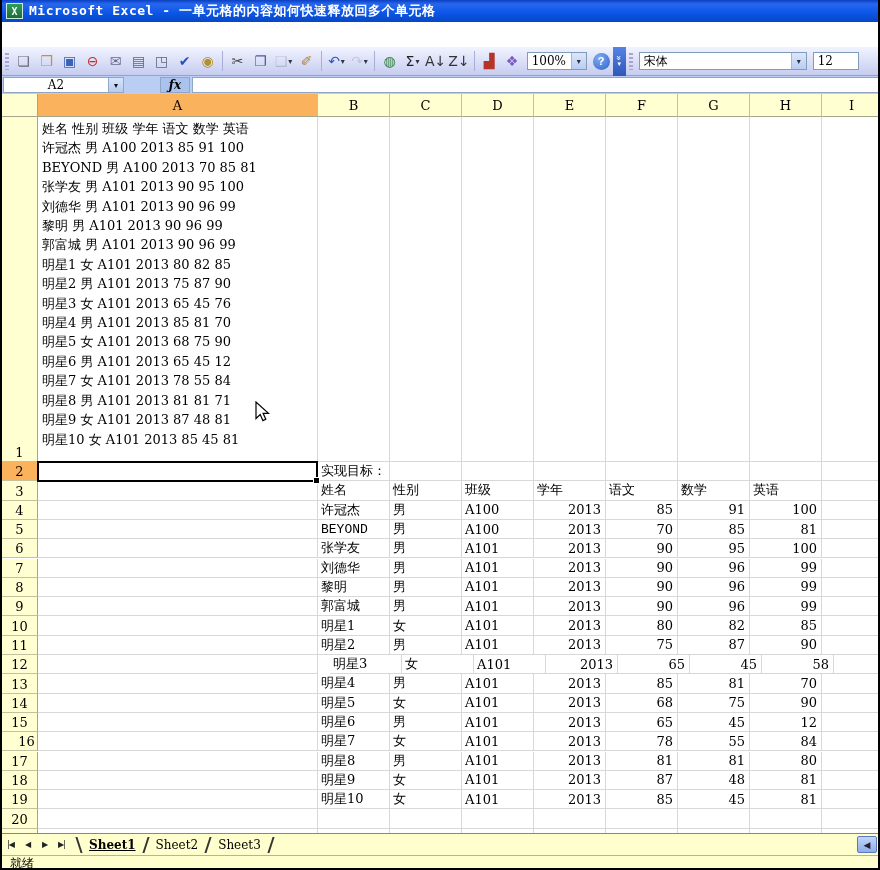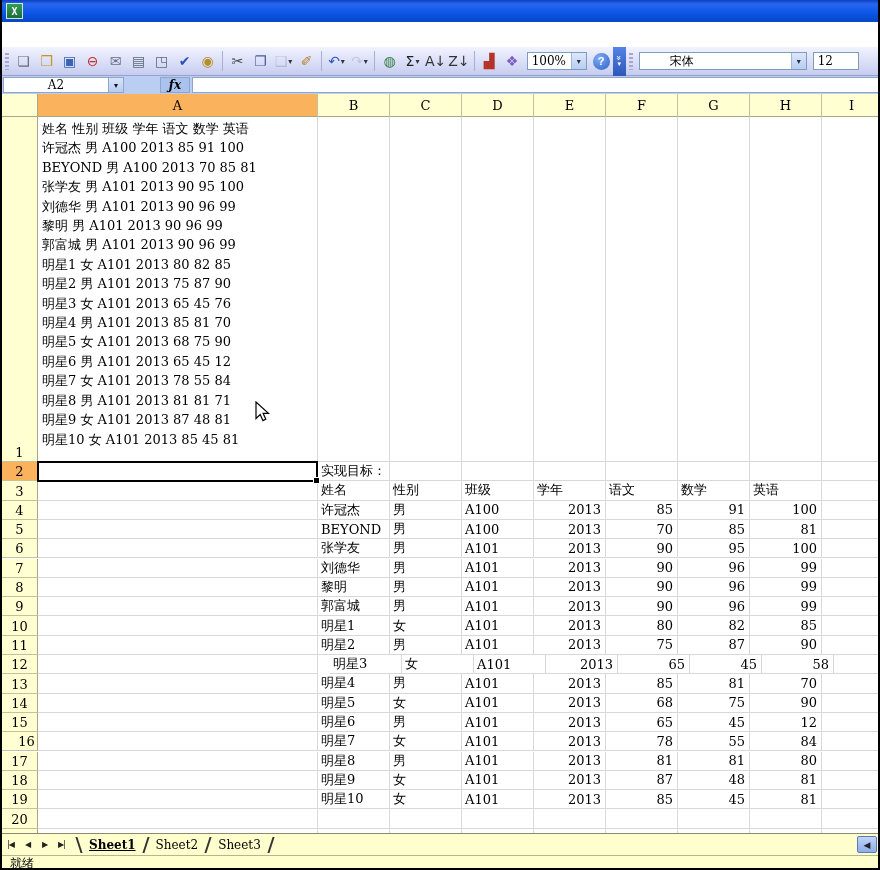--- a/index.html
+++ b/index.html
@@ -35,21 +35,21 @@
   .tglyph{font-size:14px;line-height:1;}
   .tbtn.disabled .tglyph{opacity:.45;}
   .tdd{font-size:8px;color:#334;margin-left:1px;}
   .tsep{width:1px;height:20px;background:#A9AED6;margin:0 3px;}
   .combo{height:18px;background:#fff;border:1px solid #7F9DB9;display:flex;
     align-items:center;box-sizing:border-box;margin:0 3px;font:12px "DejaVu Serif",serif;}
   .combo .ctext{flex:1;padding-left:4px;white-space:nowrap;overflow:hidden;}
   .combo .cdd{width:14px;align-self:stretch;display:flex;align-items:center;justify-content:center;
     font-size:8px;color:#234;background:linear-gradient(#DCE7FB,#B9CDF2);border-left:1px solid #9FB6D8;}
   .zoom-combo{width:60px;}
-  .font-combo{width:168px;padding-left:26px;}
+  .font-combo{width:168px;}
   .size-combo{width:46px;}
   .helpbtn{width:17px;height:17px;border-radius:50%;margin:0 3px;
     background:radial-gradient(circle at 35% 30%,#7FACF4,#2E62C8);
     color:#fff;font:bold 11px "Liberation Sans",sans-serif;
     display:flex;align-items:center;justify-content:center;}
   .chevstrip{width:13px;height:29px;background:linear-gradient(180deg,#5583E6,#2E57B8);
     display:flex;flex-direction:column;align-items:center;justify-content:center;color:#fff;}
   .chev{transform:rotate(90deg);font-size:9px;line-height:6px;}
   .chevdd{font-size:7px;line-height:6px;}
   
@@ -109,20 +109,21 @@
     padding-left:8px;font:12px "DejaVu Serif",serif;}
   .cursor{position:absolute;left:253px;top:401px;z-index:60;}
 </style>
 </head>
 <body>
 
 <div class="app">
 
   <div class="titlebar">
     <span class="xl-badge">X</span>
+    <span class="title">Microsoft Excel - 一单元格的内容如何快速释放回多个单元格</span>
   </div>
 
 
   <div class="toolbar">
     <span class="grip"></span>
     <div id="tb-buttons" style="display:flex;align-items:center">
         <div class="tbtn">
           <span class="tglyph" style="color: rgb(106, 106, 122);">❏</span>
         </div>
         <div class="tbtn">
@@ -297,21 +298,21 @@
           <div class="gc" style="width: 72px; height: 19.3px;">A100</div>
           <div class="gc num" style="width: 72px; height: 19.3px;">2013</div>
           <div class="gc num" style="width: 72px; height: 19.3px;">85</div>
           <div class="gc num" style="width: 72px; height: 19.3px;">91</div>
           <div class="gc num" style="width: 72px; height: 19.3px;">100</div>
           <div class="gc" style="width: 60px; height: 19.3px;"></div>
         </div>
         <div class="grow" style="top: 402.9px; height: 19.3px;">
           <div class="rh" style="height: 19.3px;">5</div>
           <div class="gc" style="width: 280px; height: 19.3px;"></div>
-          <div class="gc" style="width: 72px; height: 19.3px;">BEYOND</div>
+          <div class="gc" style="width: 72px; height: 19.3px; font-family: Liberation Mono, monospace;">BEYOND</div>
           <div class="gc" style="width: 72px; height: 19.3px;">男</div>
           <div class="gc" style="width: 72px; height: 19.3px;">A100</div>
           <div class="gc num" style="width: 72px; height: 19.3px;">2013</div>
           <div class="gc num" style="width: 72px; height: 19.3px;">70</div>
           <div class="gc num" style="width: 72px; height: 19.3px;">85</div>
           <div class="gc num" style="width: 72px; height: 19.3px;">81</div>
           <div class="gc" style="width: 60px; height: 19.3px;"></div>
         </div>
         <div class="grow" style="top: 422.2px; height: 19.3px;">
           <div class="rh" style="height: 19.3px;">6</div>

